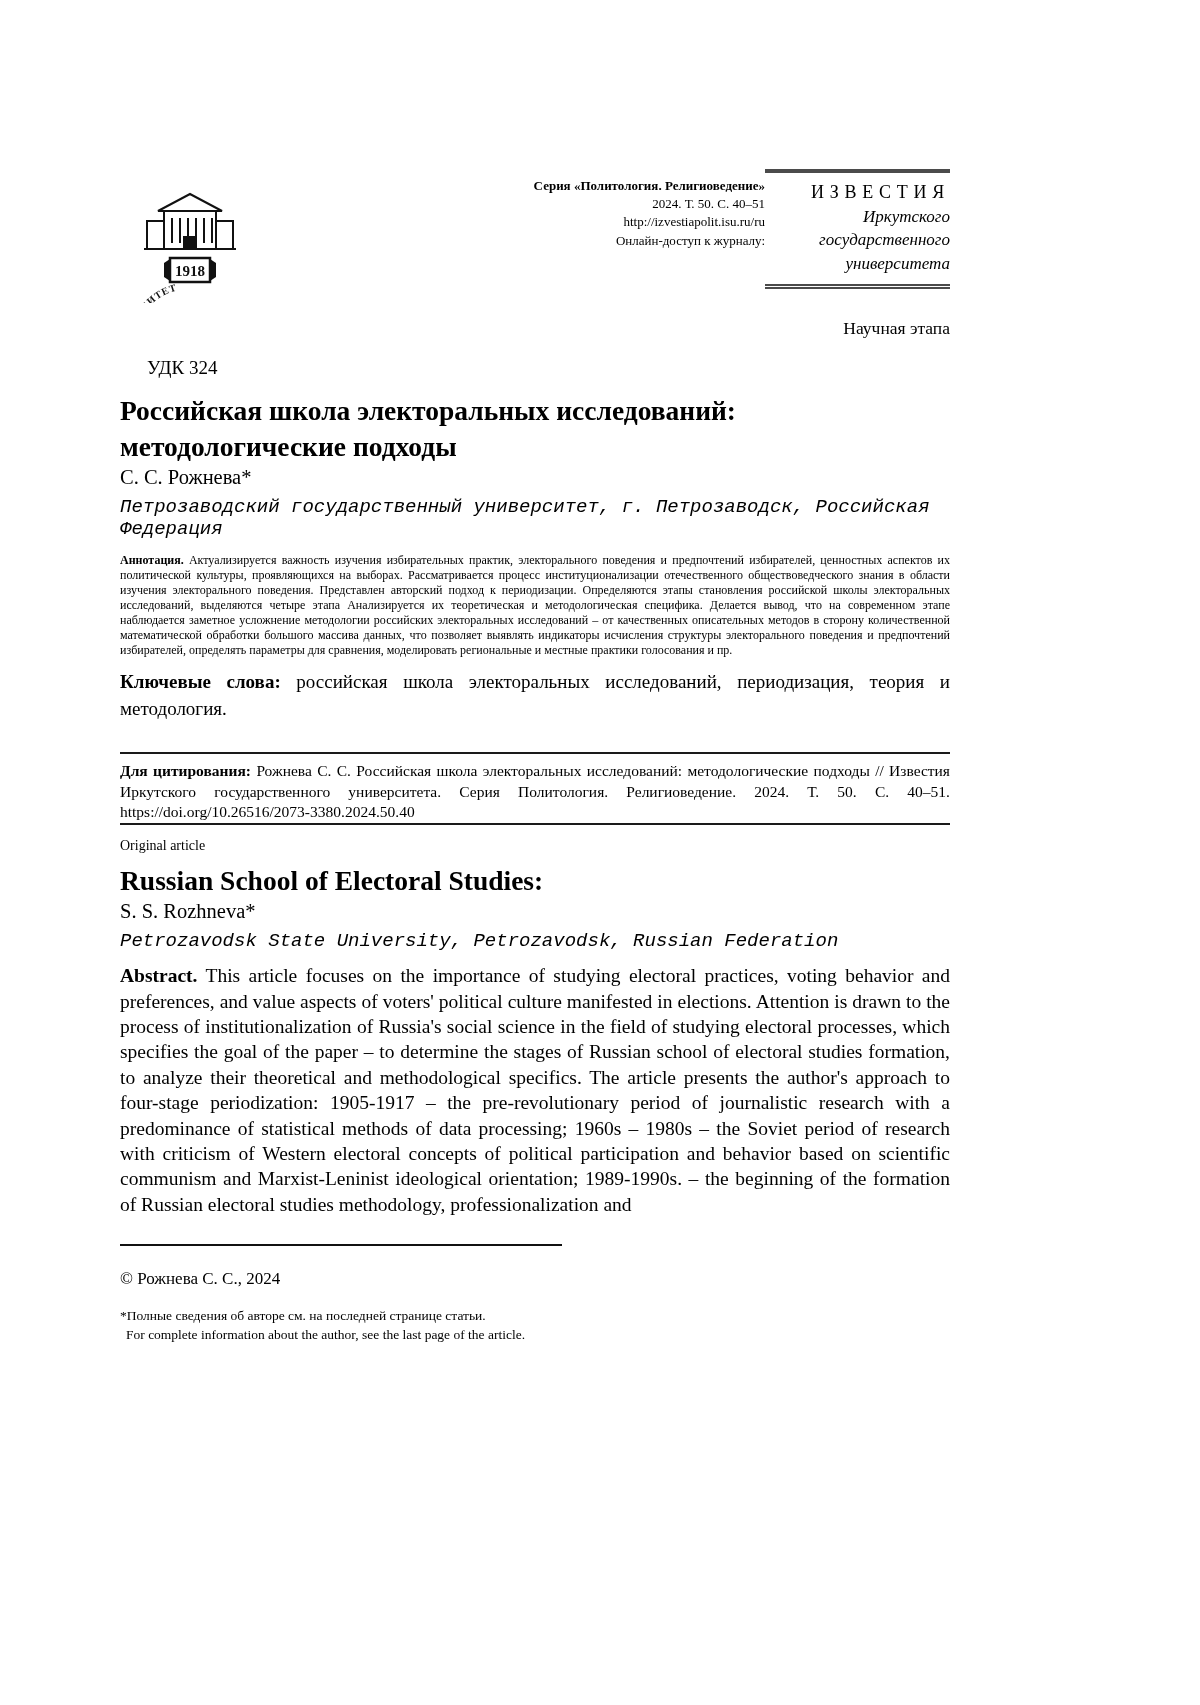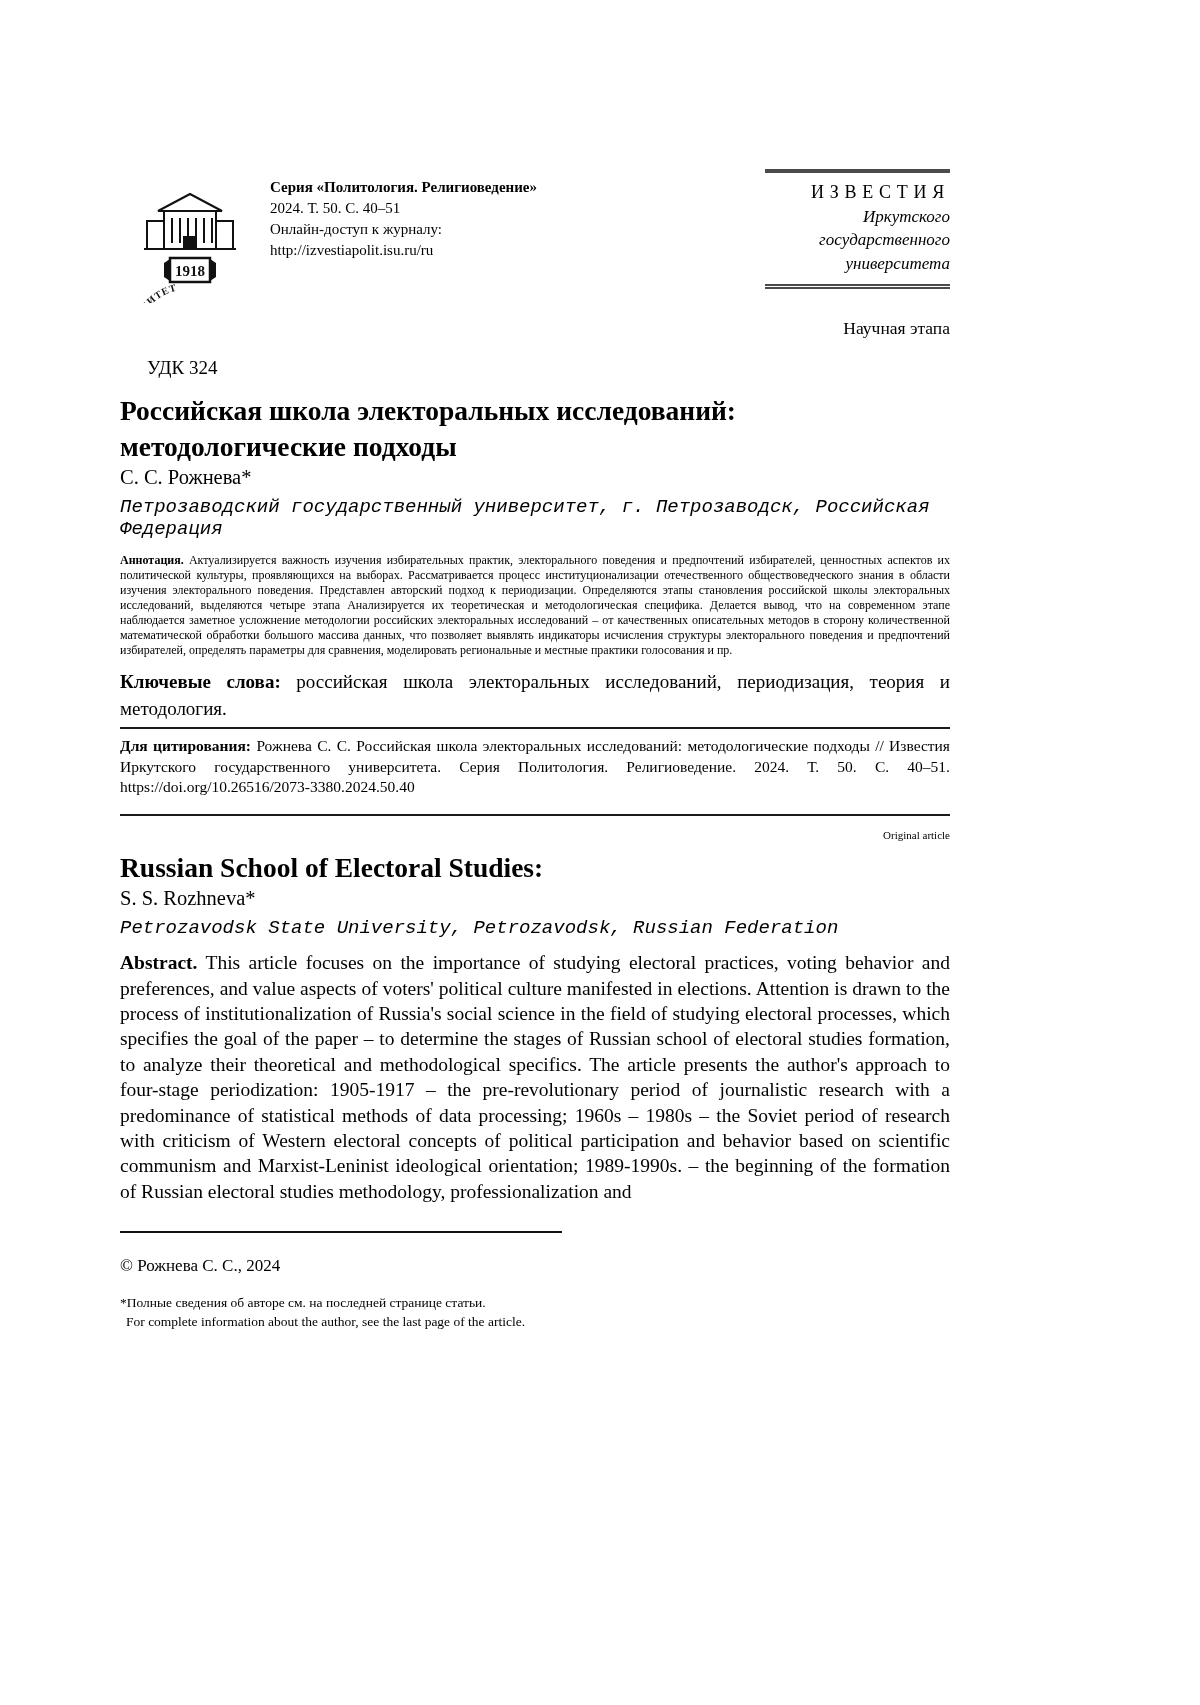--- a/index.html
+++ b/index.html
@@ -8,51 +8,51 @@
     width: 1200px; height: 1705px;
     font-family: "Liberation Serif", "DejaVu Serif", serif;
     color: #000;
     overflow: hidden;
   }
   .page { padding: 163px 250px 0 120px; width: 1200px; }
 
   
   .masthead { display: grid; grid-template-columns: 150px 1fr 185px; align-items: start; min-height: 142px; }
   .logo { width: 140px; height: 140px; }
-  .series { text-align: left; font-size: 15px; line-height: 1.4; padding-top: 14px; }
+  .series { text-align: right; font-size: 13px; line-height: 1.4; padding-top: 14px; }
   .series .b { font-weight: bold; }
   .journal { text-align: right; font-size: 17px; line-height: 1.38; padding-top: 6px; }
   .journal .rule-top { border-top: 4px solid #4b4b4b; margin-bottom: 7px; }
   .journal .rule-bottom { height: 5px; border-top: 2px solid #4b4b4b; border-bottom: 2px solid #4b4b4b; margin-top: 9px; }
   .journal .j-name { font-size: 18px; letter-spacing: 0.32em; }
   .journal .it { font-style: italic; }
 
   .article-type { text-align: right; font-size: 17.5px; margin-top: 13px; }
 
   
   .udk { font-size: 19px; margin-top: 17px; line-height: 1.25; margin-left: 27px; }
   .doi { font-size: 19px; line-height: 1.25; }
   h1.title { font-size: 27.5px; font-weight: bold; line-height: 1.32; margin-top: 13px; }
   .author { font-size: 20.5px; margin-top: 1px; }
   .affiliation { font-size: 19px; font-style: italic; margin-top: 7px; font-family: Liberation Mono, monospace; }
   p.abstract { font-size: 12px; line-height: 1.245; text-align: justify; margin-top: 13px; }
   p.abstract .lbl, .keywords .lbl { font-weight: bold; }
   p.keywords { font-size: 19px; line-height: 1.42; text-align: justify; margin-top: 11px; }
 
   .citation-block {
-    margin-top: 4px;
+    margin-top: 29px;
     border-top: 2.5px solid #1a1a1a;
     border-bottom: 2.5px solid #1a1a1a;
-    padding: 7px 0 16px 0;
+    padding: 7px 0 0 0;
     font-size: 15.5px; line-height: 1.34; text-align: justify;
   }
   .citation-block .lbl { font-weight: bold; }
 
   
-  .article-type-en { text-align: right; font-size: 11px; margin-top: 13px; }
+  .article-type-en { text-align: left; font-size: 14px; margin-top: 13px; }
   h2.title-en { font-size: 27.5px; font-weight: bold; line-height: 1.32; margin-top: 9px; }
   p.abstract-en { font-size: 19.5px; line-height: 1.3; text-align: justify; margin-top: 11px; }
 
   
   .footnote-rule { border-top: 2.5px solid #111; width: 442px; margin-top: 27px; }
   .copyright { font-size: 17px; margin-top: 23px; }
   .footnotes { font-size: 13.5px; line-height: 1.42; margin-top: 17px; }
   .footnotes .en-line { padding-left: 6px; }
 </style>
 </head>
@@ -88,22 +88,22 @@
           <polygon points="96,100 90,96 90,118 96,114" fill="#111"></polygon>
           <rect x="50" y="95" width="40" height="24" fill="#fff" stroke="#111" stroke-width="2.5"></rect>
           <text x="70" y="113" font-size="15" font-weight="bold" text-anchor="middle" font-family="Liberation Serif, serif" fill="#111">1918</text>
         </g>
       </svg>
     </div>
 
     <div class="series">
       <div class="b">Серия «Политология. Религиоведение»</div>
       <div>2024. Т. 50. С. 40–51</div>
+      <div>http://izvestiapolit.isu.ru/ru</div>
       <div>Онлайн-доступ к журналу:</div>
-      <div>http://izvestiapolit.isu.ru/ru</div>
     </div>
 
     <div class="journal">
       <div class="rule-top"></div>
       <div class="j-name">ИЗВЕСТИЯ</div>
       <div class="it">Иркутского</div>
       <div class="it">государственного</div>
       <div class="it">университета</div>
       <div class="rule-bottom"></div>
     </div>

